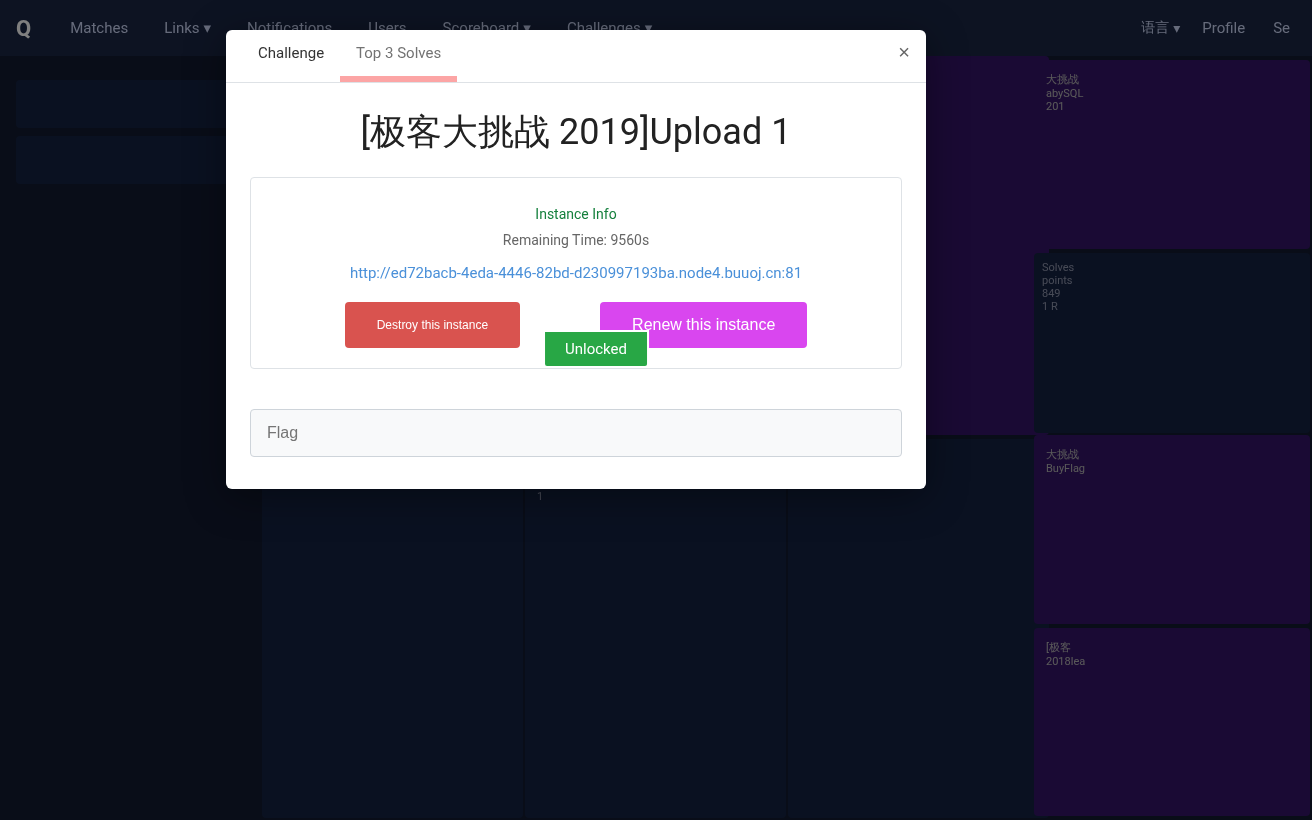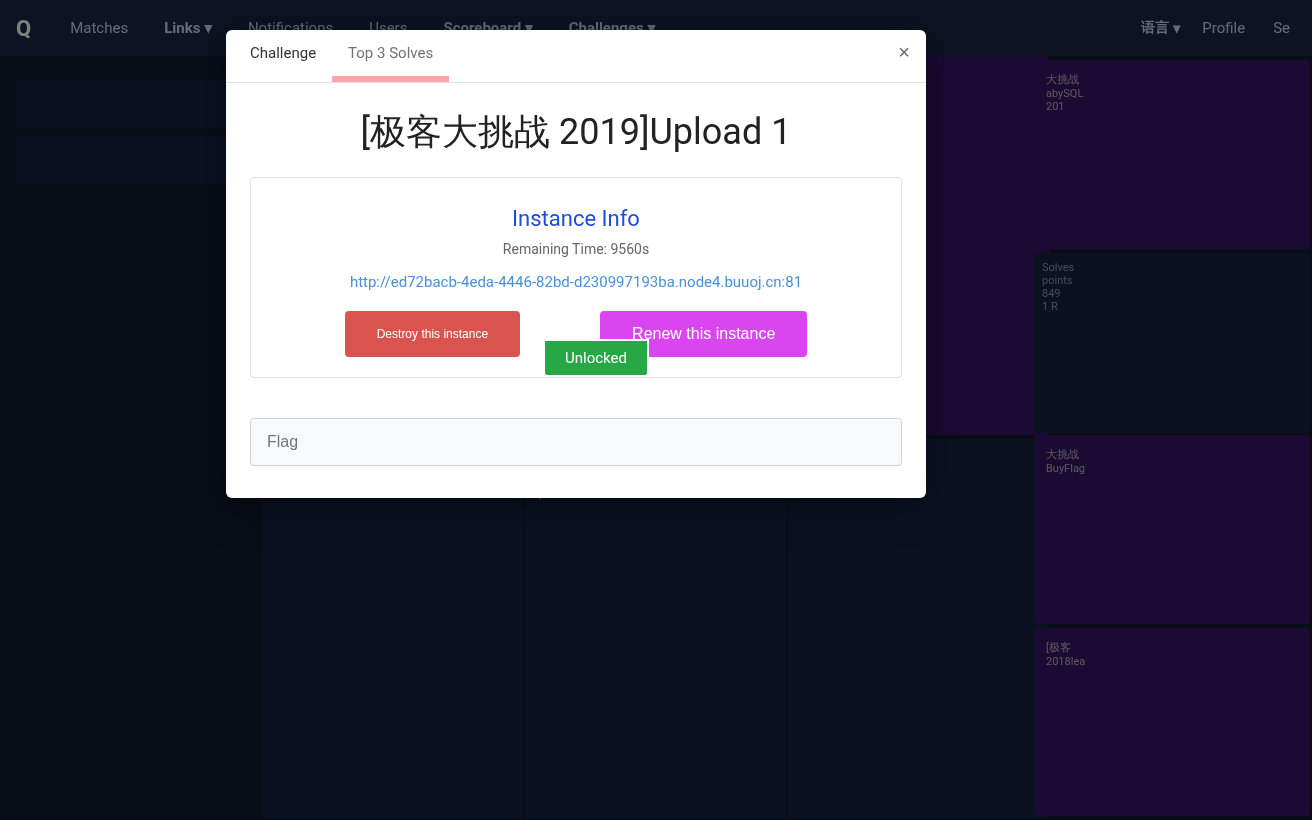--- a/index.html
+++ b/index.html
@@ -34,21 +34,20 @@
       color: #ccd6f6;
       font-size: 15px;
       cursor: pointer;
       padding: 4px 6px;
       white-space: nowrap;
     }
     .nav-item-dropdown {
       display: flex;
       align-items: center;
       gap: 4px;
-      font-weight: bold;
     }
     .nav-right {
       margin-left: auto;
       display: flex;
       align-items: center;
       gap: 16px;
     }
     .nav-lang {
       color: #ccd6f6;
       font-size: 14px;
@@ -122,21 +121,21 @@
       background: #fff;
       border-radius: 6px;
       z-index: 30;
       box-shadow: 0 8px 40px rgba(0,0,0,0.4);
       padding-bottom: 32px;
     }
 
     .modal-tabs {
       display: flex;
       border-bottom: 1px solid #dee2e6;
-      padding: 0 8px;
+      padding: 0 16px;
       margin-bottom: 0;
     }
     .modal-tab {
       padding: 14px 16px;
       font-size: 15px;
       cursor: pointer;
       border-bottom: 3px solid transparent;
       color: #555;
     }
     .modal-tab.active {
@@ -169,22 +168,22 @@
     }
 
     .instance-box {
       margin: 0 24px 20px;
       border: 1px solid #dee2e6;
       border-radius: 4px;
       padding: 28px 20px 20px;
       text-align: center;
     }
     .instance-title {
-      font-size: 22px;
-      color: #1d4ed8;
+      font-size: 14px;
+      color: #15803d;
       margin-bottom: 10px;
     }
     .instance-time {
       font-size: 14px;
       color: #666;
       margin-bottom: 16px;
     }
     .instance-link {
       color: #4a90d9;
       font-size: 15px;

